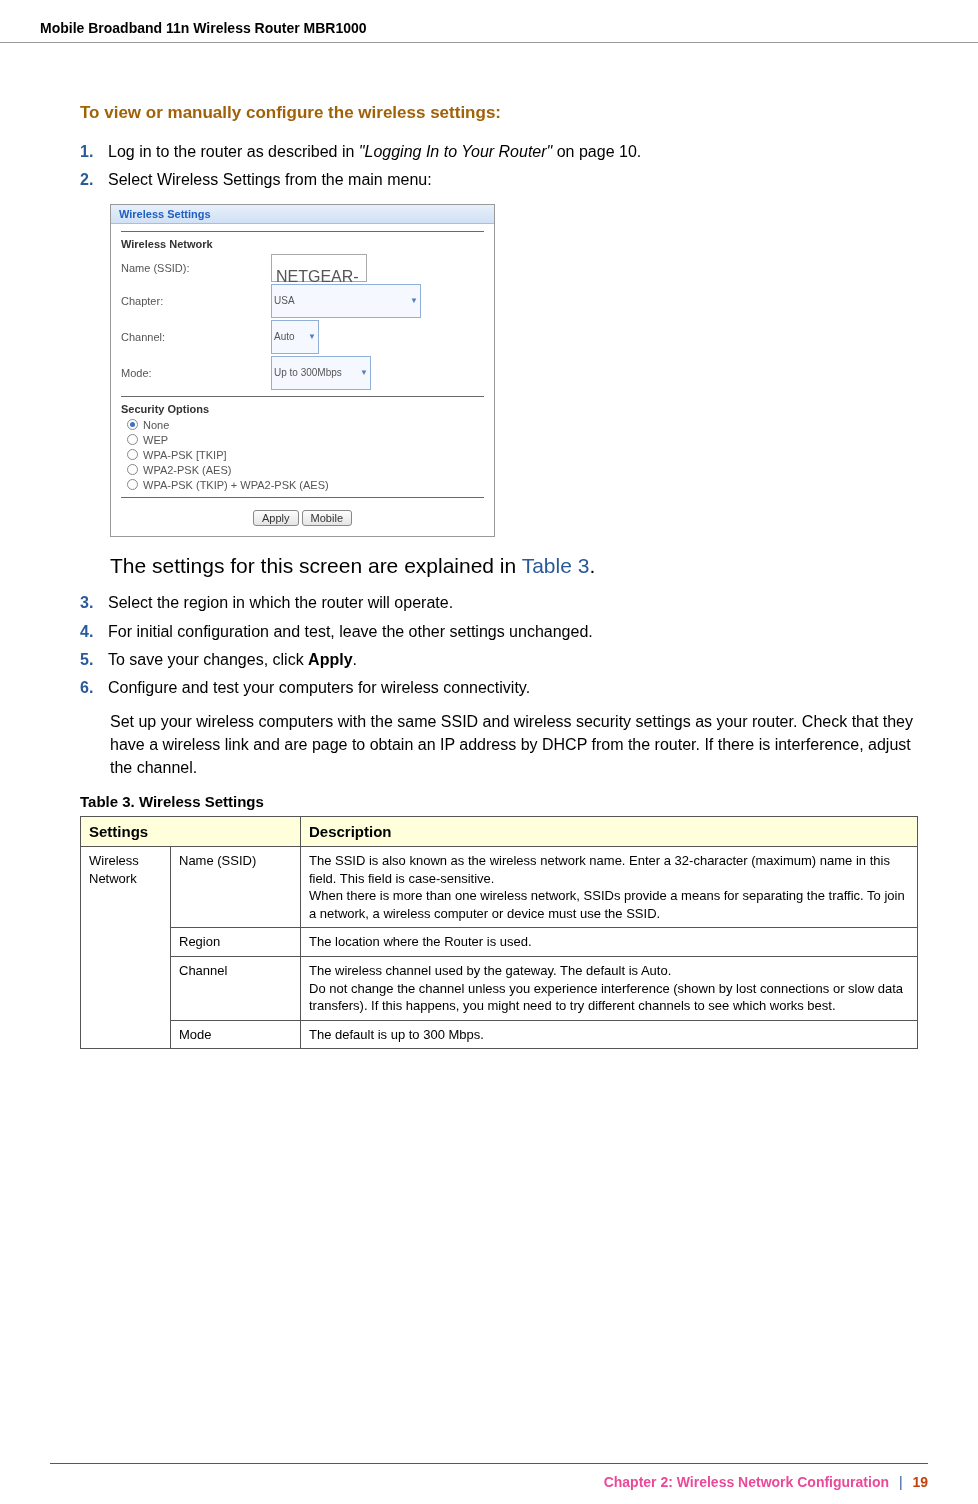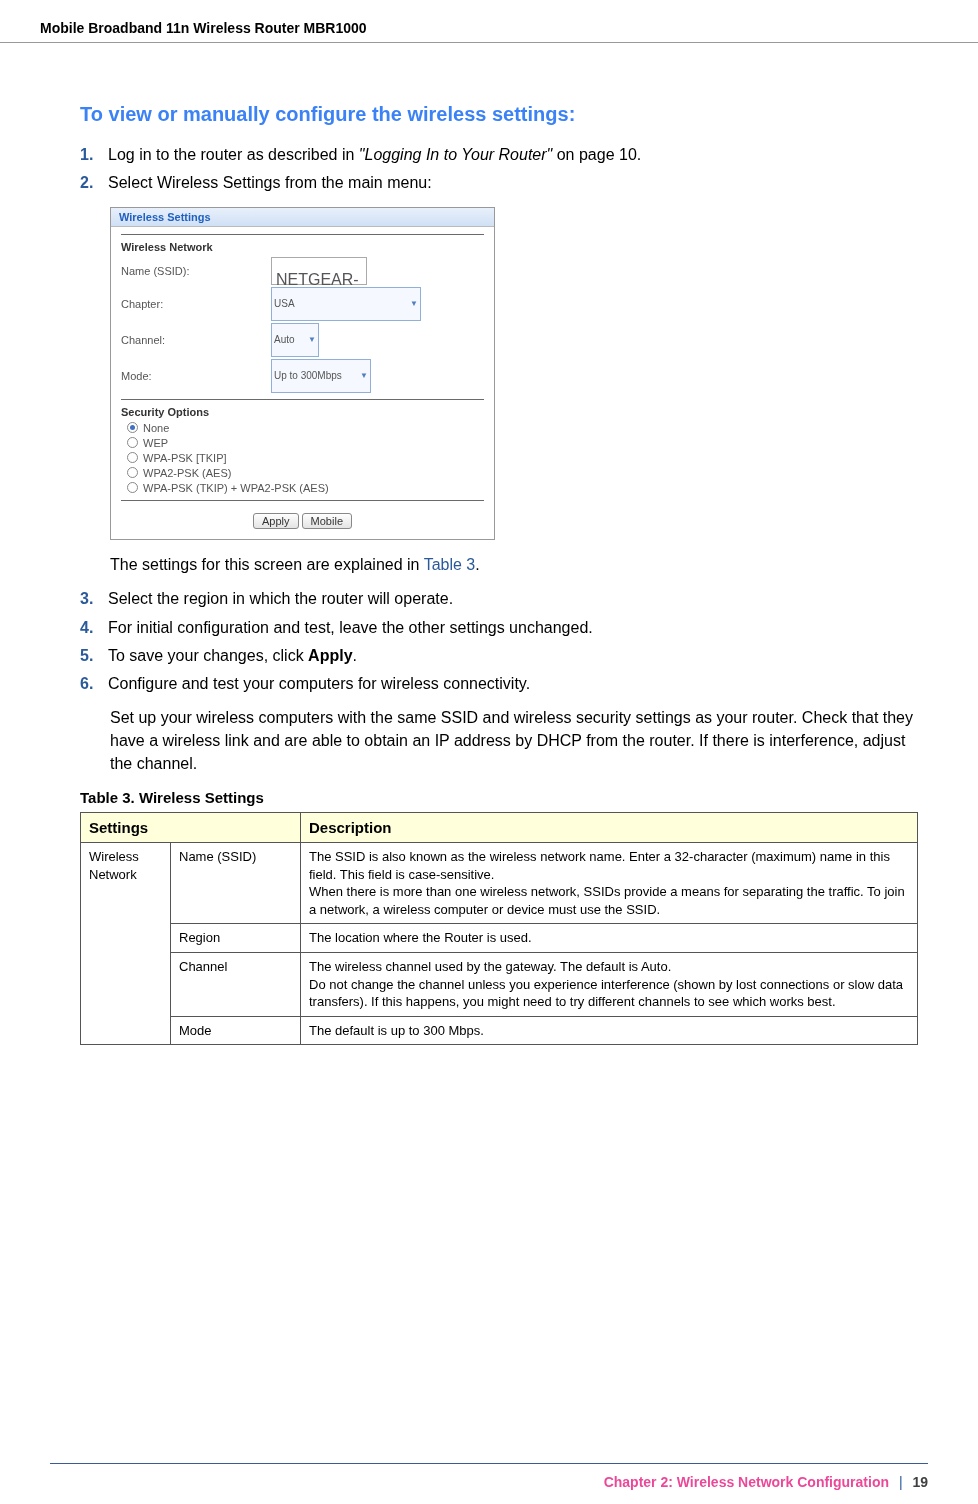--- a/index.html
+++ b/index.html
@@ -15,23 +15,23 @@
       font-weight: bold;
       font-size: 14px;
       padding: 20px 0 6px 40px;
       border-bottom: 1px solid #999;
       margin-bottom: 60px;
     }
     .content {
       padding: 0 60px 0 80px;
     }
     .section-heading {
-      color: #3b82f6;
-      font-weight: bold;
-      font-size: 20px;
+      color: #a16207;
+      font-weight: bold;
+      font-size: 17px;
       margin-bottom: 18px;
     }
     .step-list {
       list-style: none;
       padding: 0;
       margin-bottom: 10px;
       font-size: 16px;
     }
     .step-list li {
       margin-bottom: 6px;
@@ -105,21 +105,21 @@
       border: 1px solid #888;
       background: linear-gradient(#fefefe, #e4e4e4);
       padding: 1px 8px;
       font-size: 11px;
       border-radius: 3px;
       color:#333;
     }
     .ss-sep { border-top: 1px solid #6a6a6a; margin: 6px 0; }
     
     .explain {
-      font-size: 16px;
+      font-size: 21px;
       margin: 4px 0 12px 30px;
       line-height: 1.4;
     }
     .link { color: #2a5a9a; }
     .para {
       font-size: 16px;
       margin: 6px 0 14px 30px;
       line-height: 1.45;
     }
     .table-caption {
@@ -152,21 +152,21 @@
       bottom: 14px;
       right: 50px;
       left: 50px;
       border-top: 1px solid #3a5a9a;
       padding-top: 10px;
       text-align: right;
       font-size: 14px;
     }
     .footer .chapter { color: #ec4899; font-weight: bold; }
     .footer .sep { color: #2a5a9a; margin: 0 6px; }
-    .footer .page { color: #404040; font-weight: bold; }
+    .footer .page { color: #c2410c; font-weight: bold; }
   </style>
 </head>
 <body>
 
 <div class="doc-header">Mobile Broadband 11n Wireless Router MBR1000</div>
 
 <div class="content">
 
   <div class="section-heading">To view or manually configure the wireless settings:</div>
 
@@ -261,21 +261,21 @@
       <span class="step-text">
         <span>To save your changes, click </span><span class="bold">Apply</span><span>.</span>
       </span>
     </li>
     <li>
       <span class="step-num">6.</span>
       <span class="step-text">Configure and test your computers for wireless connectivity.</span>
     </li>
   </ul>
 
-  <div class="para">Set up your wireless computers with the same SSID and wireless security settings as your router. Check that they have a wireless link and are able to obtain an IP address by DHCP from the router. If there is interference, adjust the channel.</div>
+  <div class="para">Set up your wireless computers with the same SSID and wireless security settings as your router. Check that they have a wireless link and are page to obtain an IP address by DHCP from the router. If there is interference, adjust the channel.</div>
 
   <div class="table-caption">Table 3.  Wireless Settings</div>
 
   <table class="settings">
     <thead>
       <tr>
         <th colspan="2">Settings</th>
         <th>Description</th>
       </tr>
     </thead>

